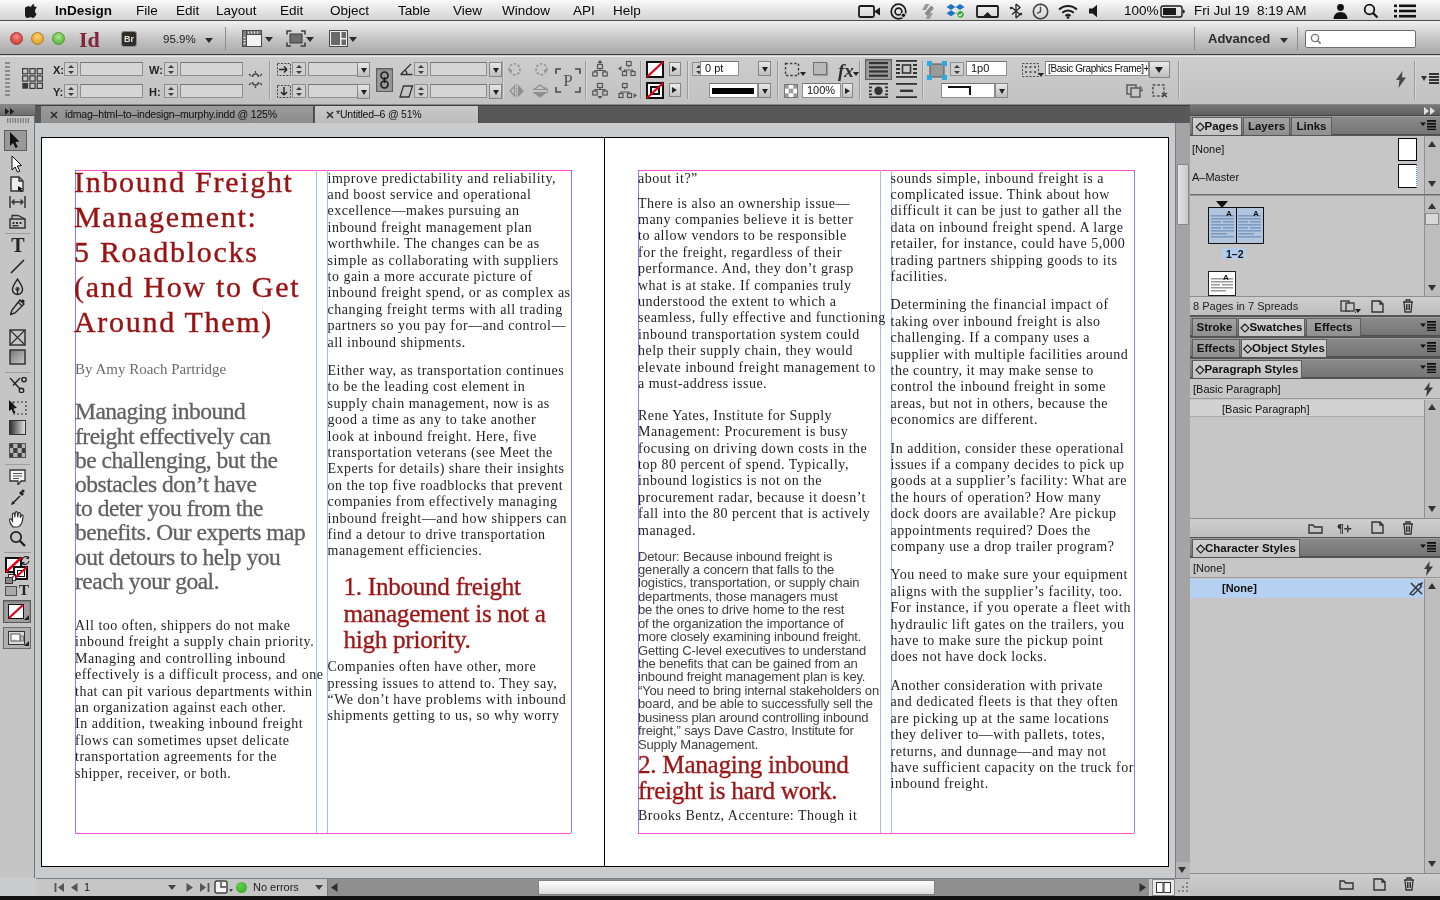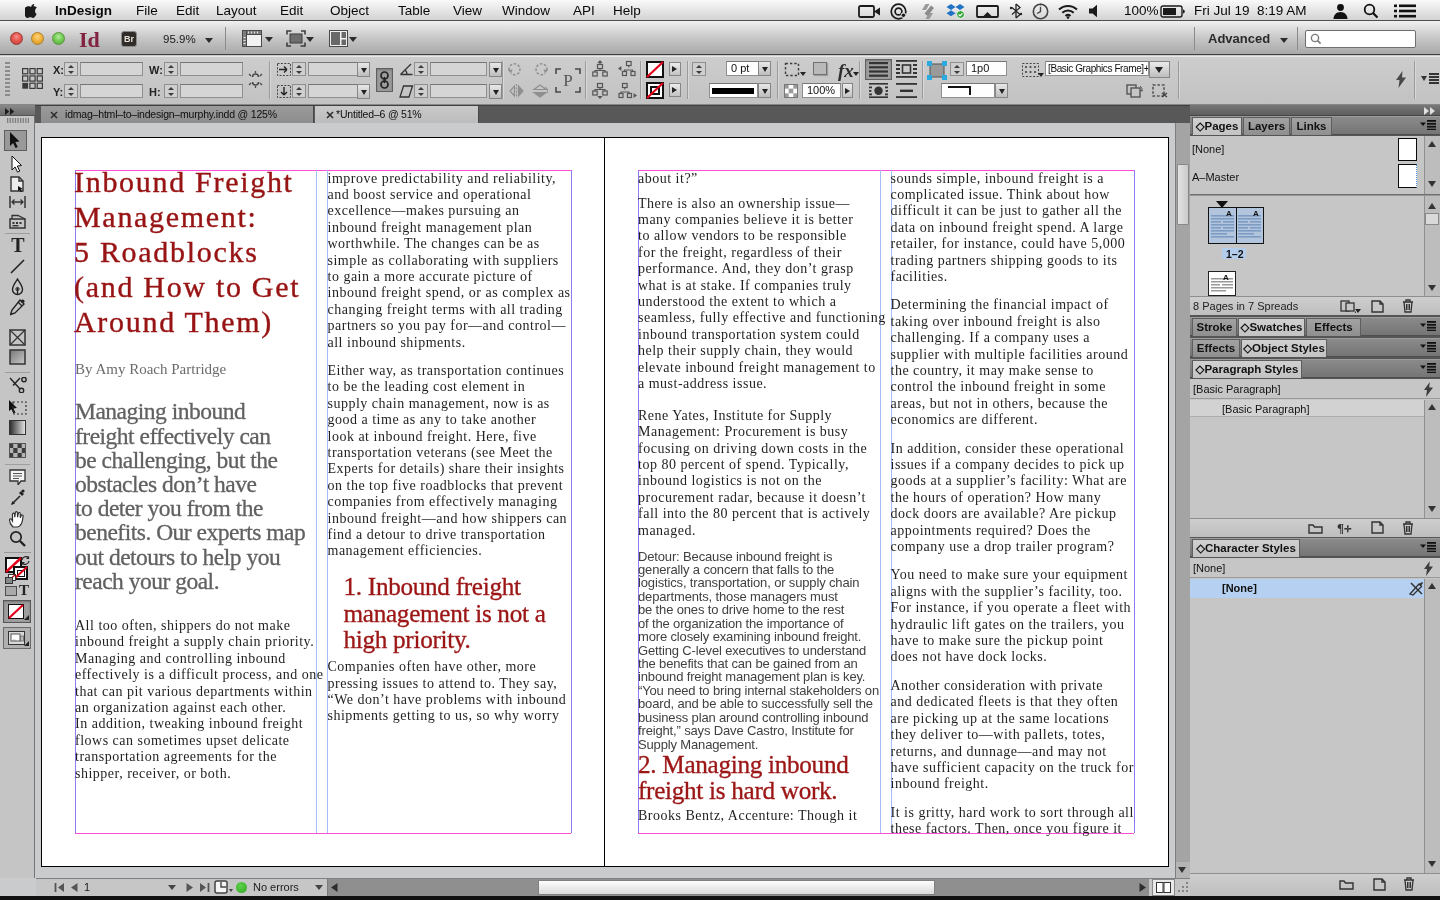--- a/index.html
+++ b/index.html
@@ -359,21 +359,21 @@
 <div class="abs" style="left:672px;top:66px;border-top:3.5px solid transparent;border-bottom:3.5px solid transparent;border-left:5px solid #222"></div>
 <div class="abs" style="left:646px;top:82px;width:18px;height:17px;background:#fff;border:2px solid #111"></div>
 <div class="abs" style="left:650px;top:86px;width:10px;height:9px;border:2px solid #111"></div>
 <svg class="abs" style="left:646px;top:82px" width="18" height="17" viewBox="0 0 18 17">
     <line x1="1" y1="16" x2="17" y2="1" stroke="#e2001a" stroke-width="2.2"></line>
   </svg>
 <div class="abs" style="left:669px;top:83px;width:12px;height:14px;background:linear-gradient(#ececec,#c2c2c2);border:1px solid #868686"></div>
 <div class="abs" style="left:672px;top:87px;border-top:3.5px solid transparent;border-bottom:3.5px solid transparent;border-left:5px solid #222"></div>
 <div class="csep" style="left:687px"></div>
 <div class="spin" style="left:692px;top:62px"></div>
-<div class="wfld" style="left:726px;top:61px;width:39px">0 pt</div>
+<div class="wfld" style="left:700px;top:61px;width:39px">0 pt</div>
 <div class="drp" style="left:758px;top:61px"></div>
 <div class="wfld" style="left:709px;top:83px;width:49px"></div>
 <div class="abs" style="left:712px;top:87.5px;width:42px;height:6px;background:#000"></div>
 <div class="drp" style="left:758px;top:83px"></div>
 <div class="csep" style="left:777px"></div>
 <svg class="abs" style="left:784px;top:62px" width="16" height="15" viewBox="0 0 16 15">
     <rect x="1.5" y="1.5" width="13" height="12" fill="none" stroke="#3d3d3d" stroke-width="1.4" stroke-dasharray="2.4 2"></rect>
   </svg>
 <div class="abs" style="left:800px;top:72px;border-left:3px solid transparent;border-right:3px solid transparent;border-top:4px solid #222"></div>
 <div class="abs" style="left:813px;top:62px;width:14px;height:13px;background:#b9b9b9;border:1px solid #707070;box-shadow:1px 1px 1px #9e9e9e"></div>
@@ -722,21 +722,20 @@
 <p class="hd" style="margin:1px 0 3px 0">2. Managing inbound<br>freight is hard work.</p>
 <p>Brooks Bentz, Accenture: Though it</p>
 </div>
 
 <div class="col" style="left:890.5px;top:170.5px;width:252px">
 <p>sounds simple, inbound freight is a<br>complicated issue. Think about how<br>difficult it can be just to gather all the<br>data on inbound freight spend. A large<br>retailer, for instance, could have 5,000<br>trading partners shipping goods to its<br>facilities.</p>
 <p>Determining the financial impact of<br>taking over inbound freight is also<br>challenging. If a company uses a<br>supplier with multiple facilities around<br>the country, it may make sense to<br>control the inbound freight in some<br>areas, but not in others, because the<br>economics are different.</p>
 <p>In addition, consider these operational<br>issues if a company decides to pick up<br>goods at a supplier’s facility: What are<br>the hours of operation? How many<br>dock doors are available? Are pickup<br>appointments required? Does the<br>company use a drop trailer program?</p>
 <p>You need to make sure your equipment<br>aligns with the supplier’s facility, too.<br>For instance, if you operate a fleet with<br>hydraulic lift gates on the trailers, you<br>have to make sure the pickup point<br>does not have dock locks.</p>
 <p>Another consideration with private<br>and dedicated fleets is that they often<br>are picking up at the same locations<br>they deliver to—with pallets, totes,<br>returns, and dunnage—and may not<br>have sufficient capacity on the truck for<br>inbound freight.</p>
-<p>It is gritty, hard work to sort through all<br>these factors. Then, once you figure it</p>
 </div>
 
 <div id="dock"></div>
 <div class="abs" style="left:1190px;top:105px;width:250px;height:11px;background:linear-gradient(#777,#5e5e5e);border-bottom:1px solid #454545"></div>
 <svg class="abs" style="left:1424px;top:107px" width="12" height="8" viewBox="0 0 12 8">
     <g fill="#e0e0e0">
       <path d="M0 0l5 4-5 4zM6 0l5 4-5 4z"></path>
     </g>
   </svg>
 

